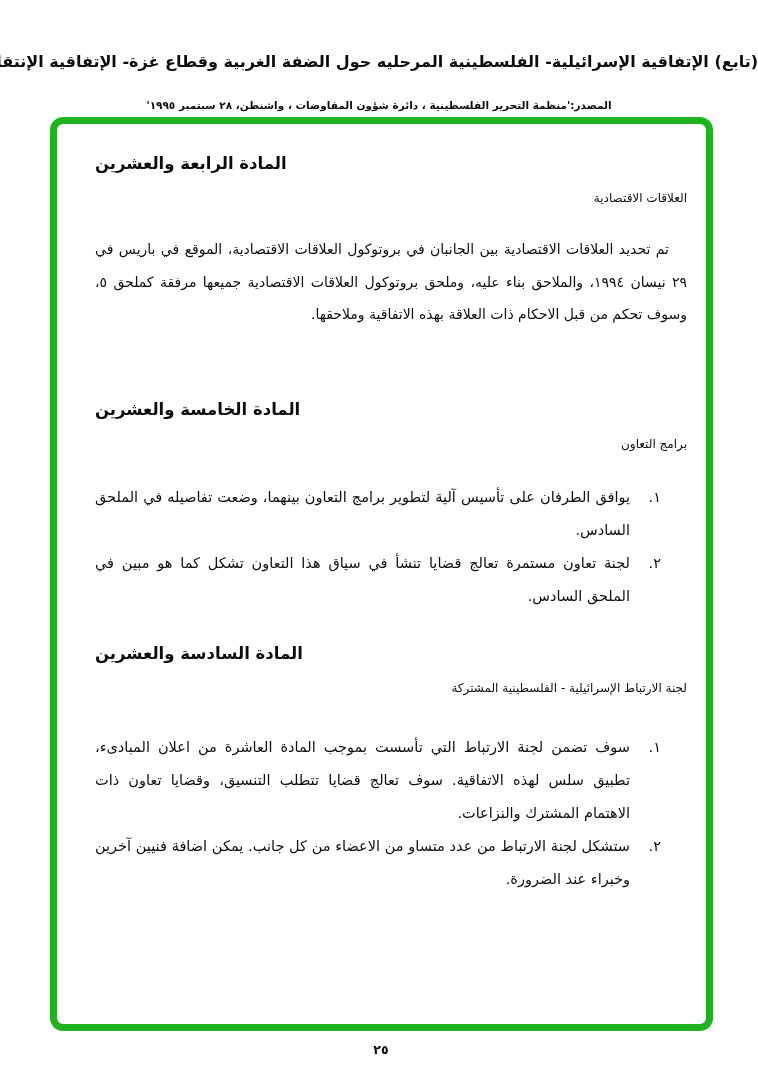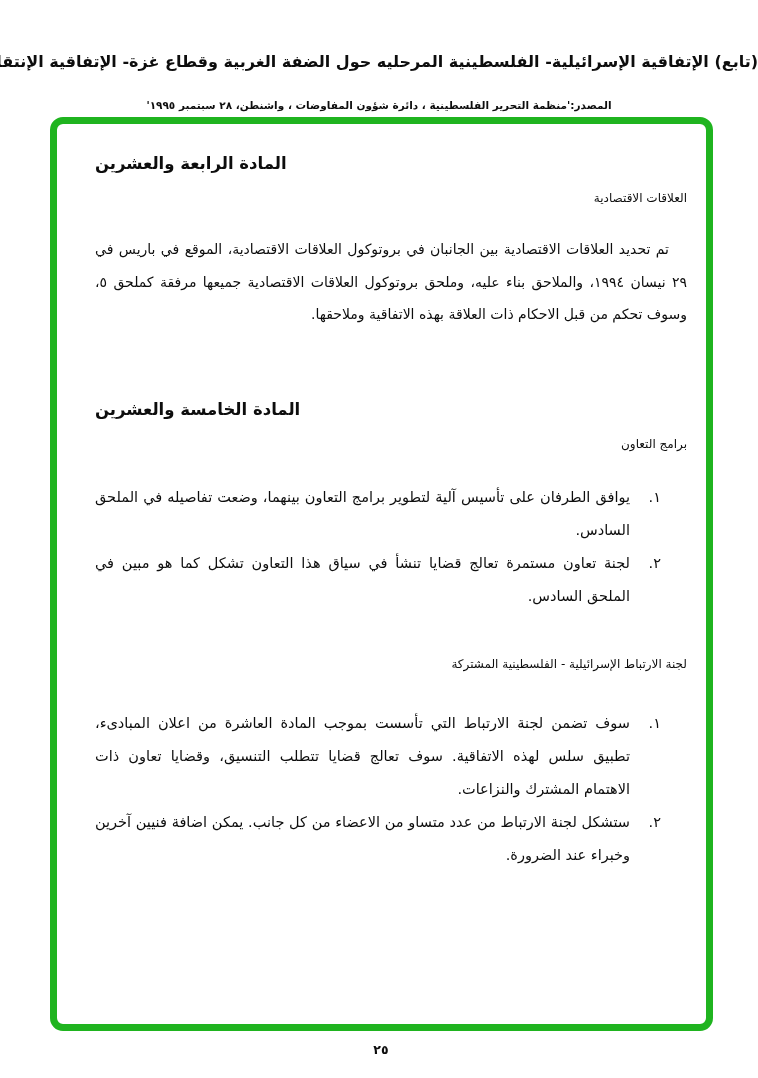--- a/index.html
+++ b/index.html
@@ -88,20 +88,21 @@
         <span class="item-text">يوافق الطرفان على تأسيس آلية لتطوير برامج التعاون بينهما، وضعت تفاصيله في الملحق السادس.</span>
       </div>
       <div class="list-item">
         <span class="item-num">٢.</span>
         <span class="item-text">لجنة تعاون مستمرة تعالج قضايا تنشأ في سياق هذا التعاون تشكل كما هو مبين في الملحق السادس.</span>
       </div>
     </div>
   </section>
 
   <section class="section sec-article26">
+    <h2 class="sec-title">المادة السادسة والعشرين</h2>
     <div class="sec-subtitle">لجنة الارتباط الإسرائيلية - الفلسطينية المشتركة</div>
     <div class="item-list">
       <div class="list-item">
         <span class="item-num">١.</span>
         <span class="item-text">سوف تضمن لجنة الارتباط التي تأسست بموجب المادة العاشرة من اعلان المبادىء، تطبيق سلس لهذه الاتفاقية. سوف تعالج قضايا تتطلب التنسيق، وقضايا تعاون ذات الاهتمام المشترك والنزاعات.</span>
       </div>
       <div class="list-item">
         <span class="item-num">٢.</span>
         <span class="item-text">ستشكل لجنة الارتباط من عدد متساو من الاعضاء من كل جانب. يمكن اضافة فنيين آخرين وخبراء عند الضرورة.</span>
       </div>

